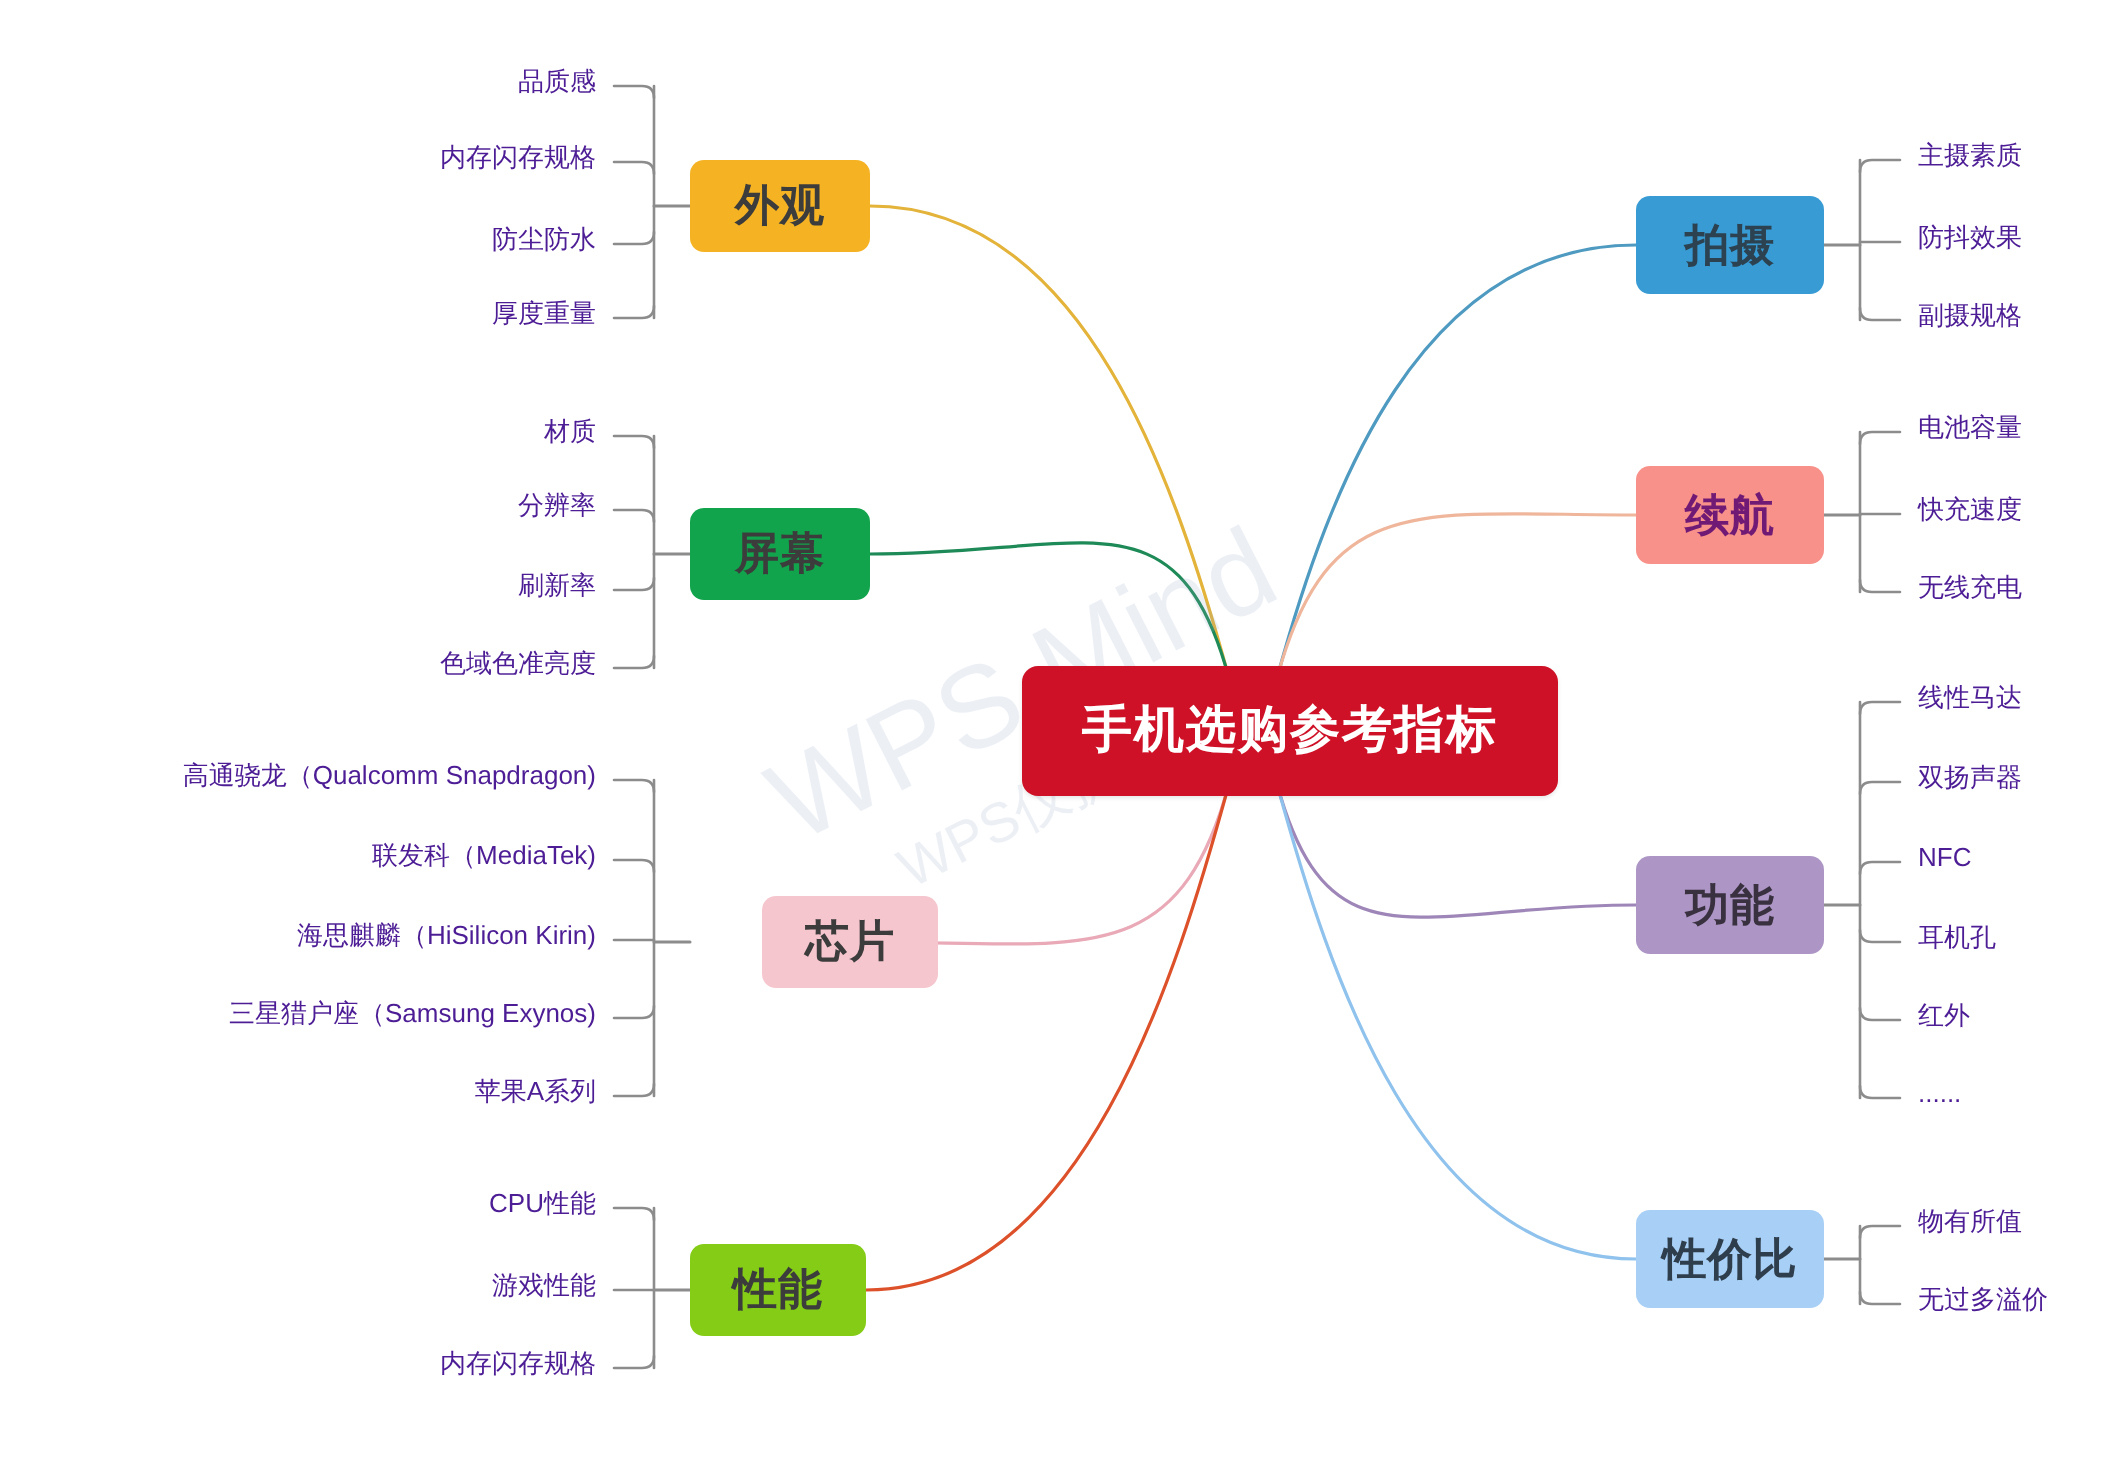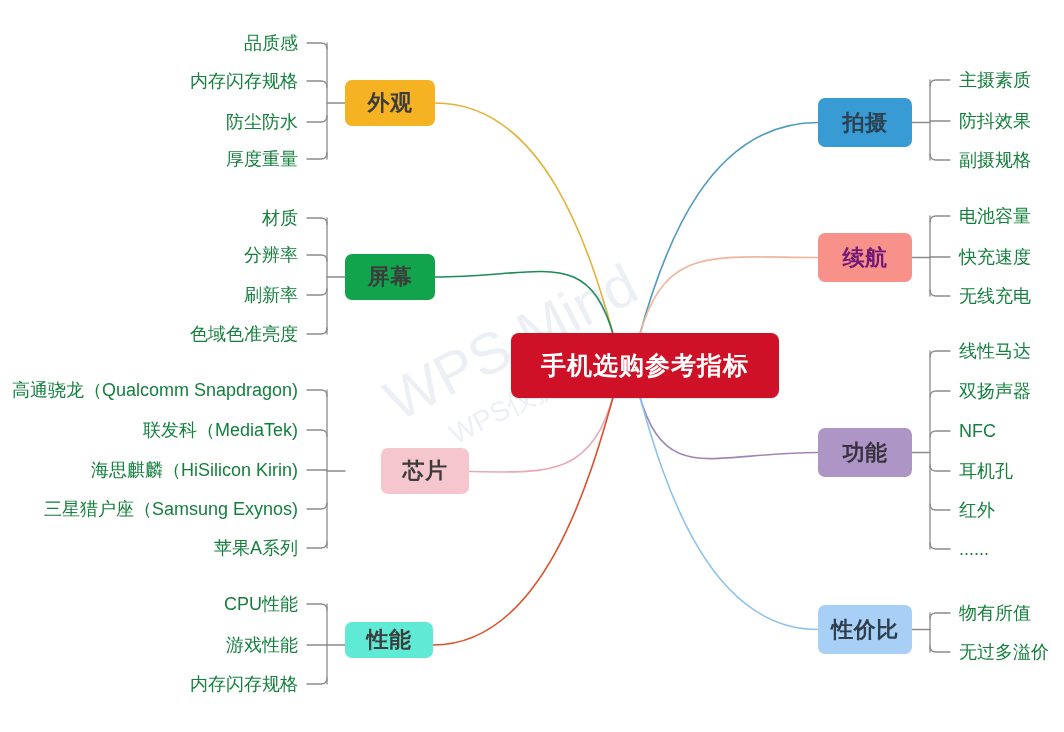--- a/index.html
+++ b/index.html
@@ -16,21 +16,21 @@
   }
   .node-label{
     font-weight:bold;letter-spacing:.5px;white-space:nowrap;line-height:1;
   }
   .central{
     border-radius:8px;box-shadow:0 1px 2px rgba(0,0,0,.10);
   }
   .central .node-label{font-size:25px;color:#ffffff;letter-spacing:1px;}
   .branch .node-label{font-size:22px;}
   .leaf{
-    position:absolute;white-space:nowrap;color:#15803d;font-size:18px;
+    position:absolute;white-space:nowrap;color:#4c1d95;font-size:13px;
     line-height:1;
   }
   .leaf.right{text-align:left;}
   .leaf.left{text-align:right;}
 </style>
 </head>
 <body>
 
 <div id="stage">
 
@@ -117,21 +117,21 @@
       <div class="leaf left" style="right: 766px; top: 286px;">刷新率</div>
       <div class="leaf left" style="right: 766px; top: 325px;">色域色准亮度</div>
       <div class="node branch" style="left: 345px; top: 448px; width: 88px; height: 46px; background: rgb(246, 198, 206); margin-left: 36px;">
         <span class="node-label" style="color: rgb(60, 60, 60);">芯片</span>
       </div>
       <div class="leaf left" style="right: 766px; top: 381px;">高通骁龙（Qualcomm Snapdragon)</div>
       <div class="leaf left" style="right: 766px; top: 421px;">联发科（MediaTek)</div>
       <div class="leaf left" style="right: 766px; top: 461px;">海思麒麟（HiSilicon Kirin)</div>
       <div class="leaf left" style="right: 766px; top: 500px;">三星猎户座（Samsung Exynos)</div>
       <div class="leaf left" style="right: 766px; top: 539px;">苹果A系列</div>
-      <div class="node branch" style="left: 345px; top: 622px; width: 88px; height: 36px; background: #5eead4;">
+      <div class="node branch" style="left: 345px; top: 622px; width: 88px; height: 46px; background: #84cc16;">
         <span class="node-label" style="color: rgb(60, 60, 60);">性能</span>
       </div>
       <div class="leaf left" style="right: 766px; top: 595px;">CPU性能</div>
       <div class="leaf left" style="right: 766px; top: 636px;">游戏性能</div>
       <div class="leaf left" style="right: 766px; top: 675px;">内存闪存规格</div>
       <div class="node branch" style="left: 818px; top: 98px; width: 94px; height: 49px; background: rgb(56, 155, 212);">
         <span class="node-label" style="color: rgb(44, 66, 80);">拍摄</span>
       </div>
       <div class="leaf right" style="left: 959px; top: 71px;">主摄素质</div>
       <div class="leaf right" style="left: 959px; top: 112px;">防抖效果</div>

